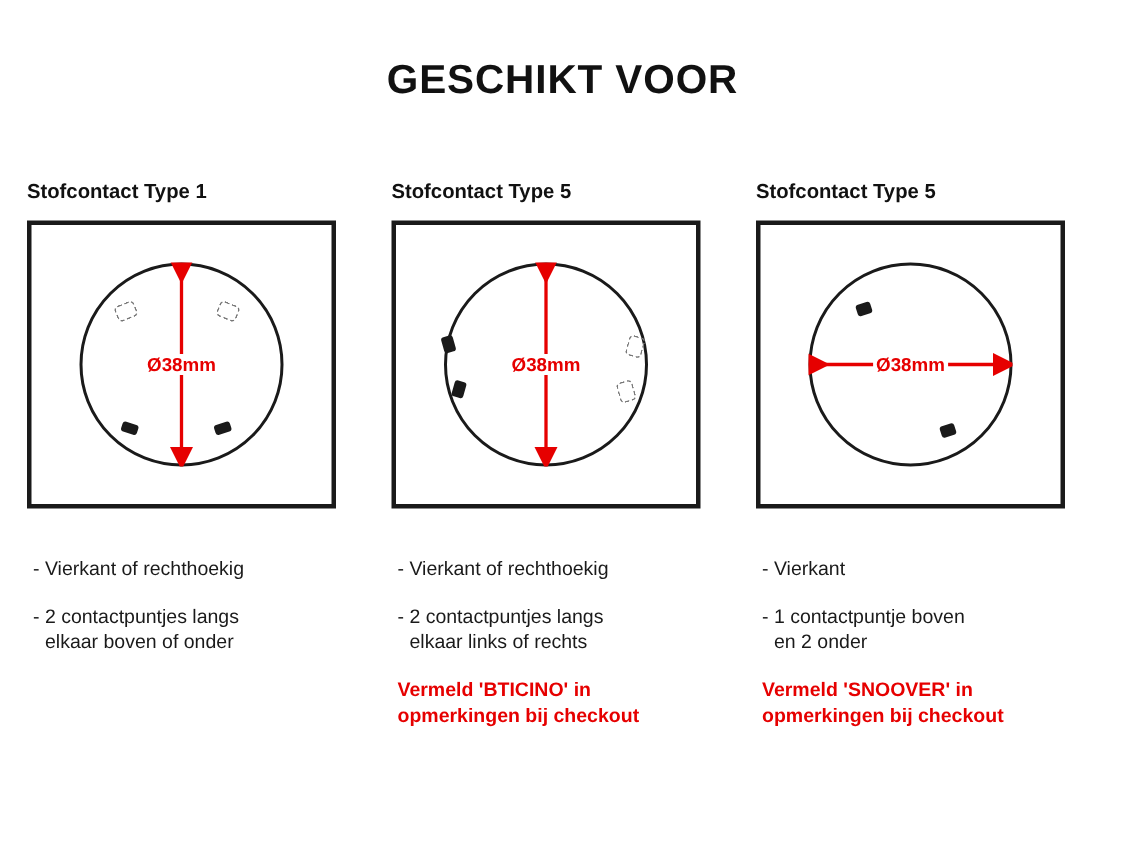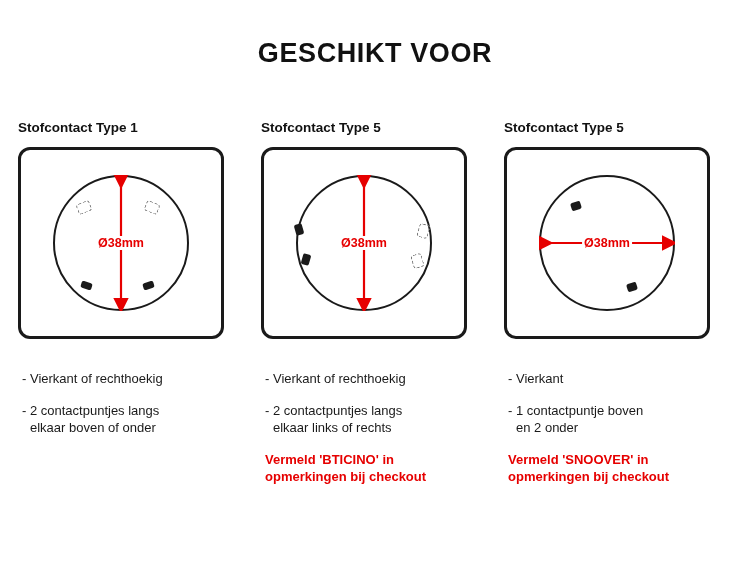--- a/index.html
+++ b/index.html
@@ -49,21 +49,21 @@
     font-size: 13.5px;
     font-weight: bold;
     color: #111111;
     margin-bottom: 12px;
     text-align: center;
   }
   .socket-box {
     width: 206px;
     height: 192px;
     border: 3px solid #1a1a1a;
-    border-radius: 12px;
+    border-radius: 0;
     position: relative;
     box-sizing: border-box;
     background: #ffffff;
   }
   .circle {
     position: absolute;
     left: 50%;
     top: 50%;
     transform: translate(-50%, -50%);
     width: 136px;

